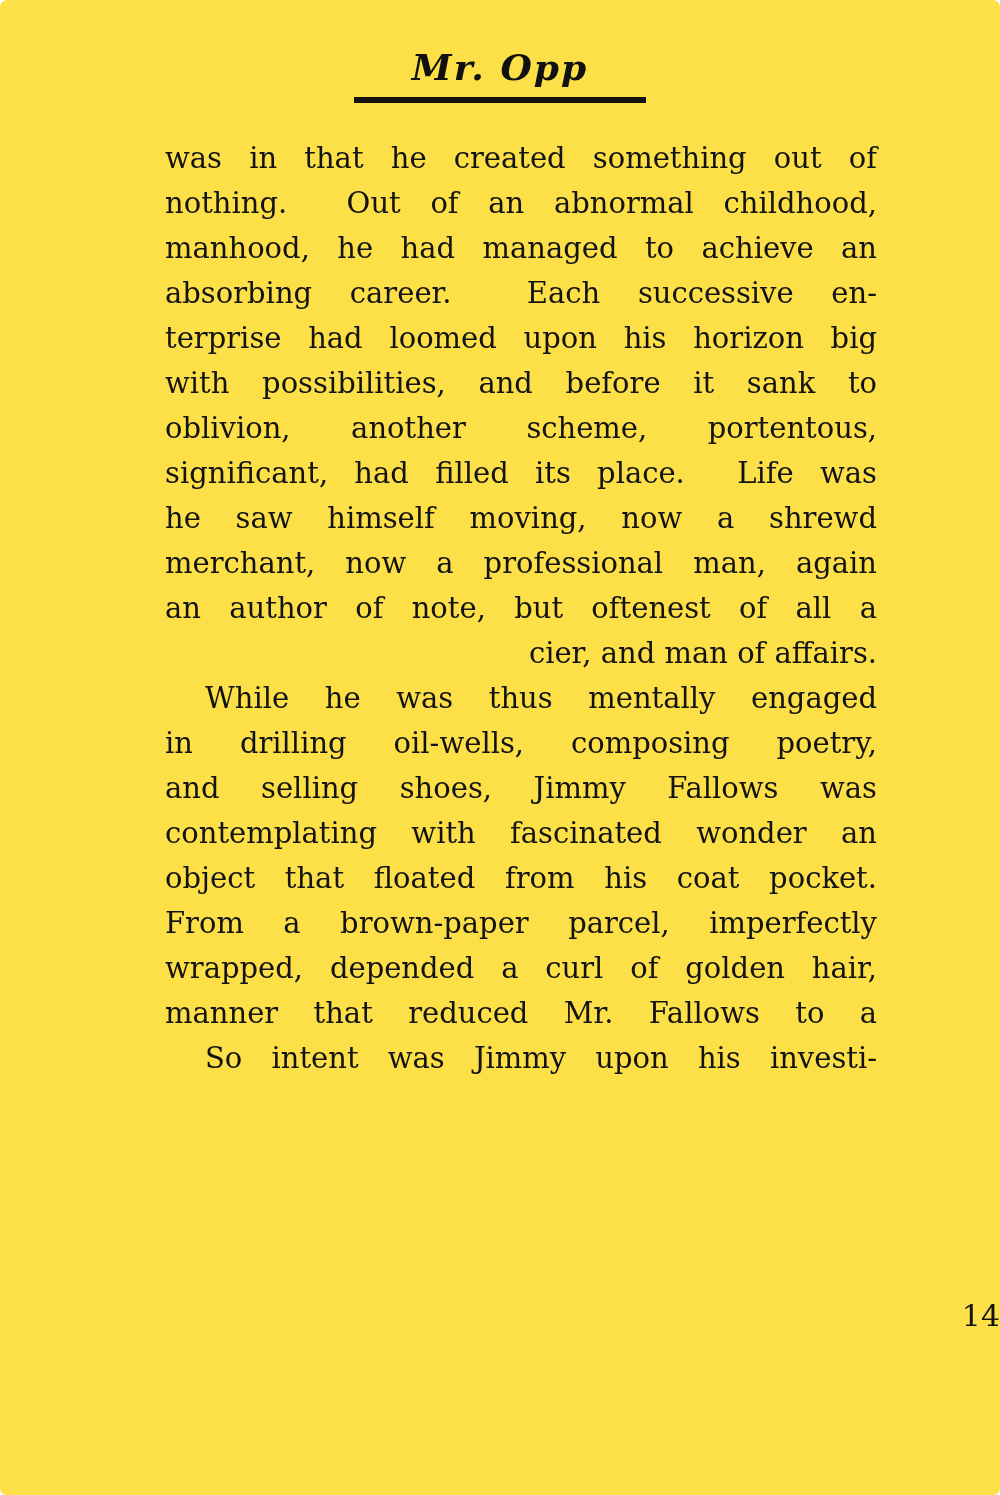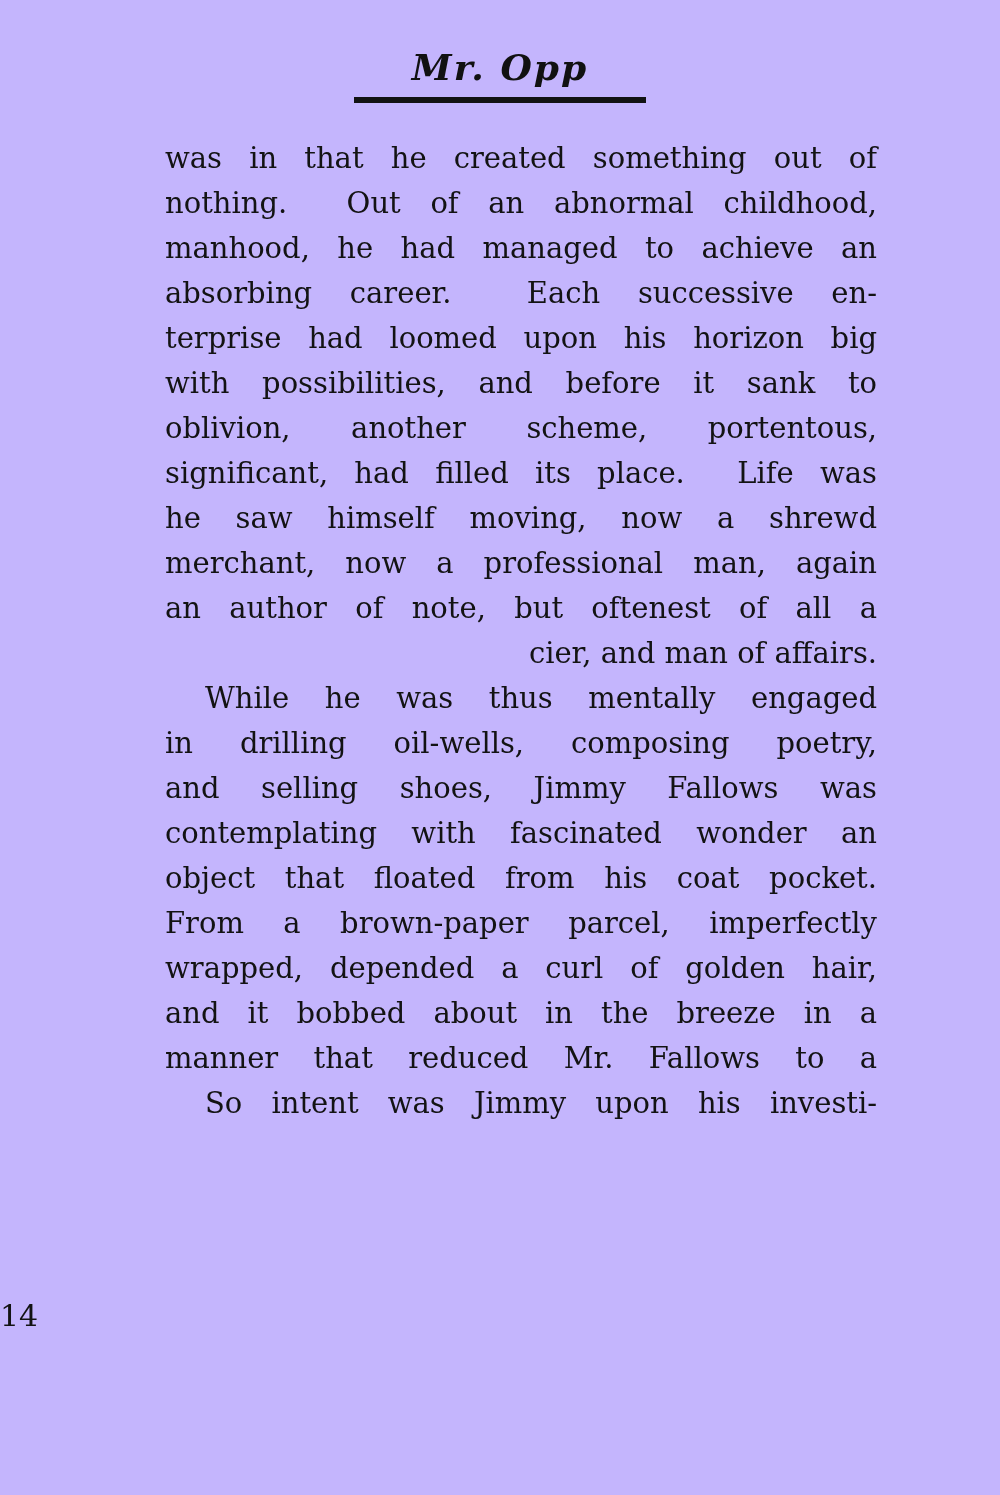--- a/index.html
+++ b/index.html
@@ -3,24 +3,25 @@
 <meta charset="utf-8">
 <style>
   * { margin: 0; padding: 0; box-sizing: border-box; }
   html, body {
     background: #ffffff;
   }
   .page {
     position: relative;
     width: 1000px;
     height: 1495px;
-    background: #c4b5fd;
+    background: #fde047;
     color: #131313;
     font-family: "DejaVu Serif", "Liberation Serif", serif;
     overflow: hidden;
+    border-radius: 7px;
   }
   .running-head {
     position: absolute;
     top: 46px;
     left: 0;
     width: 100%;
     text-align: center;
   }
   .running-head .title {
     font-style: italic;
@@ -55,21 +56,21 @@
     text-align-last: justify;
   }
   .line.indent {
     text-indent: 40px;
   }
   .folio {
     position: absolute;
     top: 1298px;
     left: 0;
     width: 100%;
-    text-align: left;
+    text-align: right;
     font-size: 30px;
     color: #131313;
   }
 </style>
 </head>
 <body>
 
 <div class="page">
 
   <div class="running-head">
@@ -90,20 +91,19 @@
     <div class="line j">merchant, now a professional man, again</div>
     <div class="line j">an author of note, but oftenest of all a</div>
     <div class="line">cier, and man of affairs.</div>
     <div class="line j indent">While he was thus mentally engaged</div>
     <div class="line j">in drilling oil-wells, composing poetry,</div>
     <div class="line j">and selling shoes, Jimmy Fallows was</div>
     <div class="line j">contemplating with fascinated wonder an</div>
     <div class="line j">object that floated from his coat pocket.</div>
     <div class="line j">From a brown-paper parcel, imperfectly</div>
     <div class="line j">wrapped, depended a curl of golden hair,</div>
-    <div class="line j">and it bobbed about in the breeze in a</div>
     <div class="line j">manner that reduced Mr. Fallows to a</div>
     <div class="line j indent">So intent was Jimmy upon his investi-</div>
   </div>
 
   <div class="folio">14</div>
 
 </div>
 
 </body></html>

